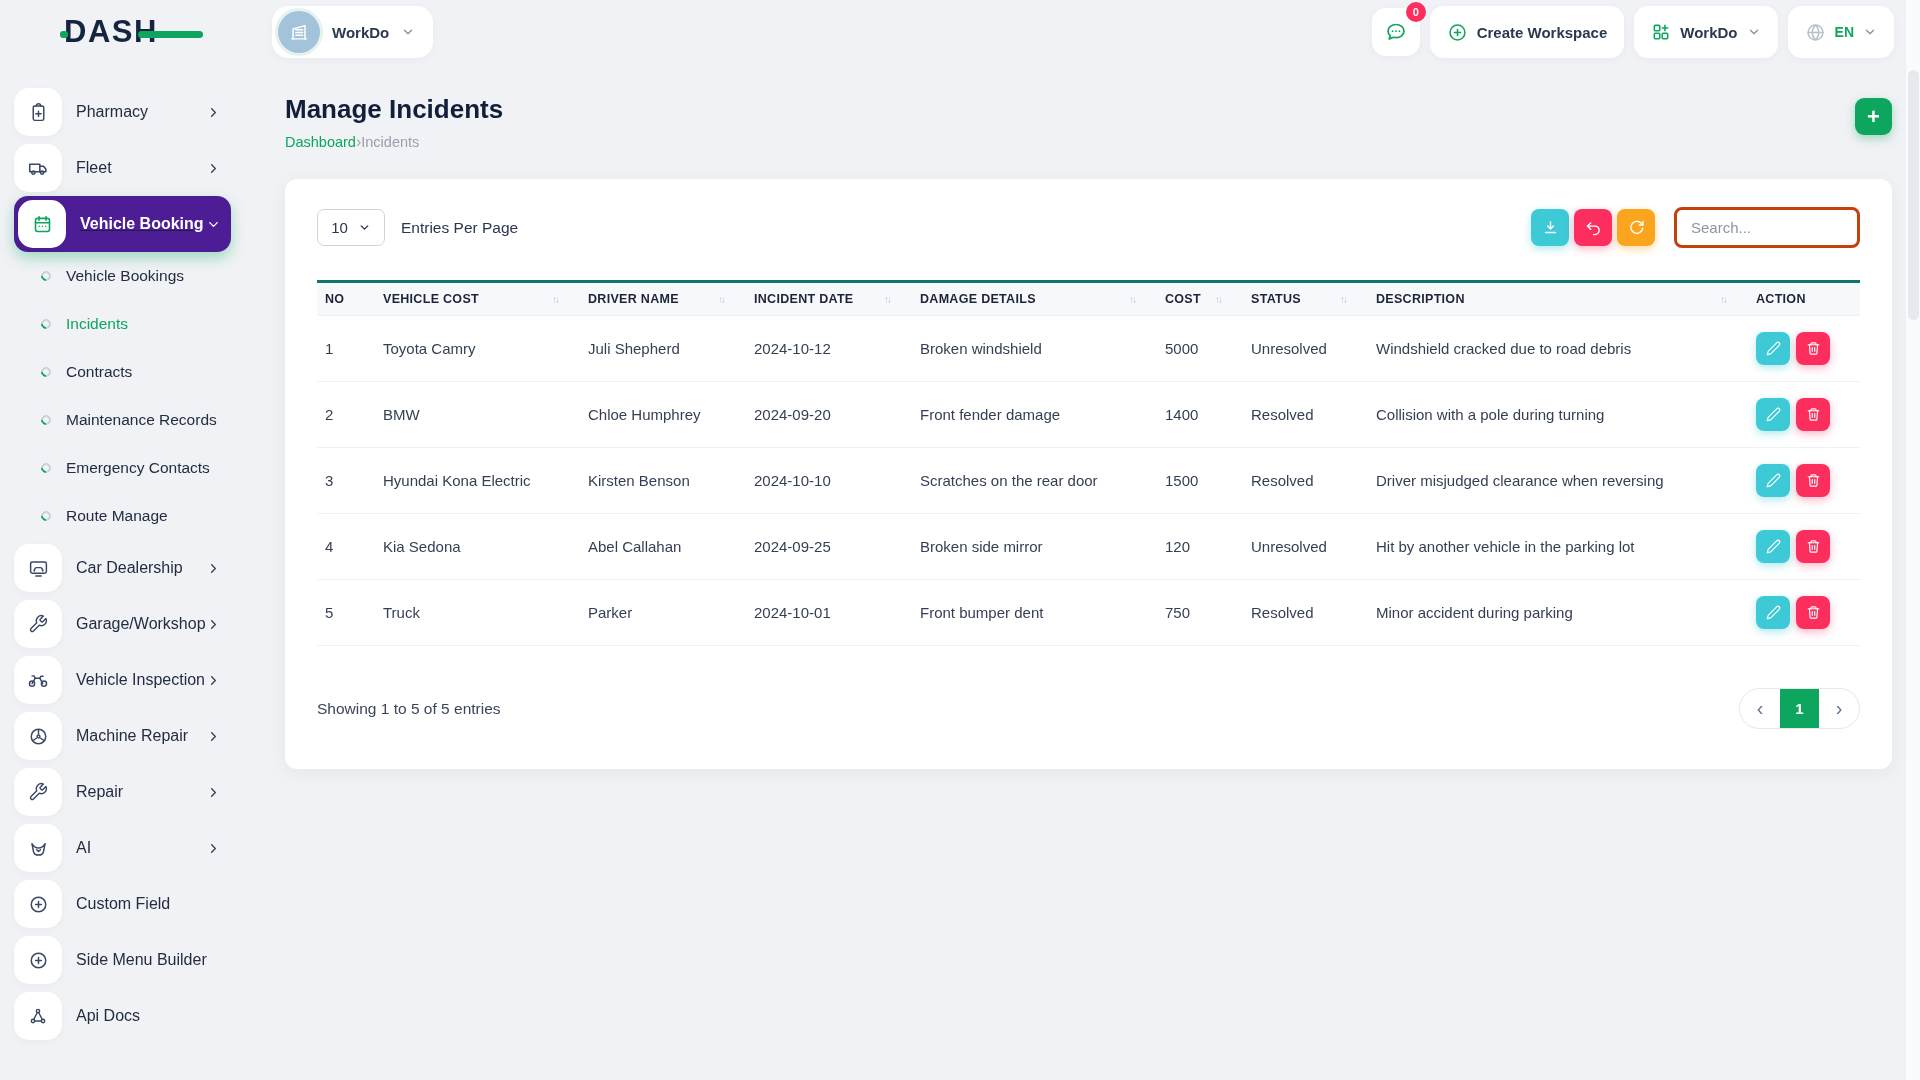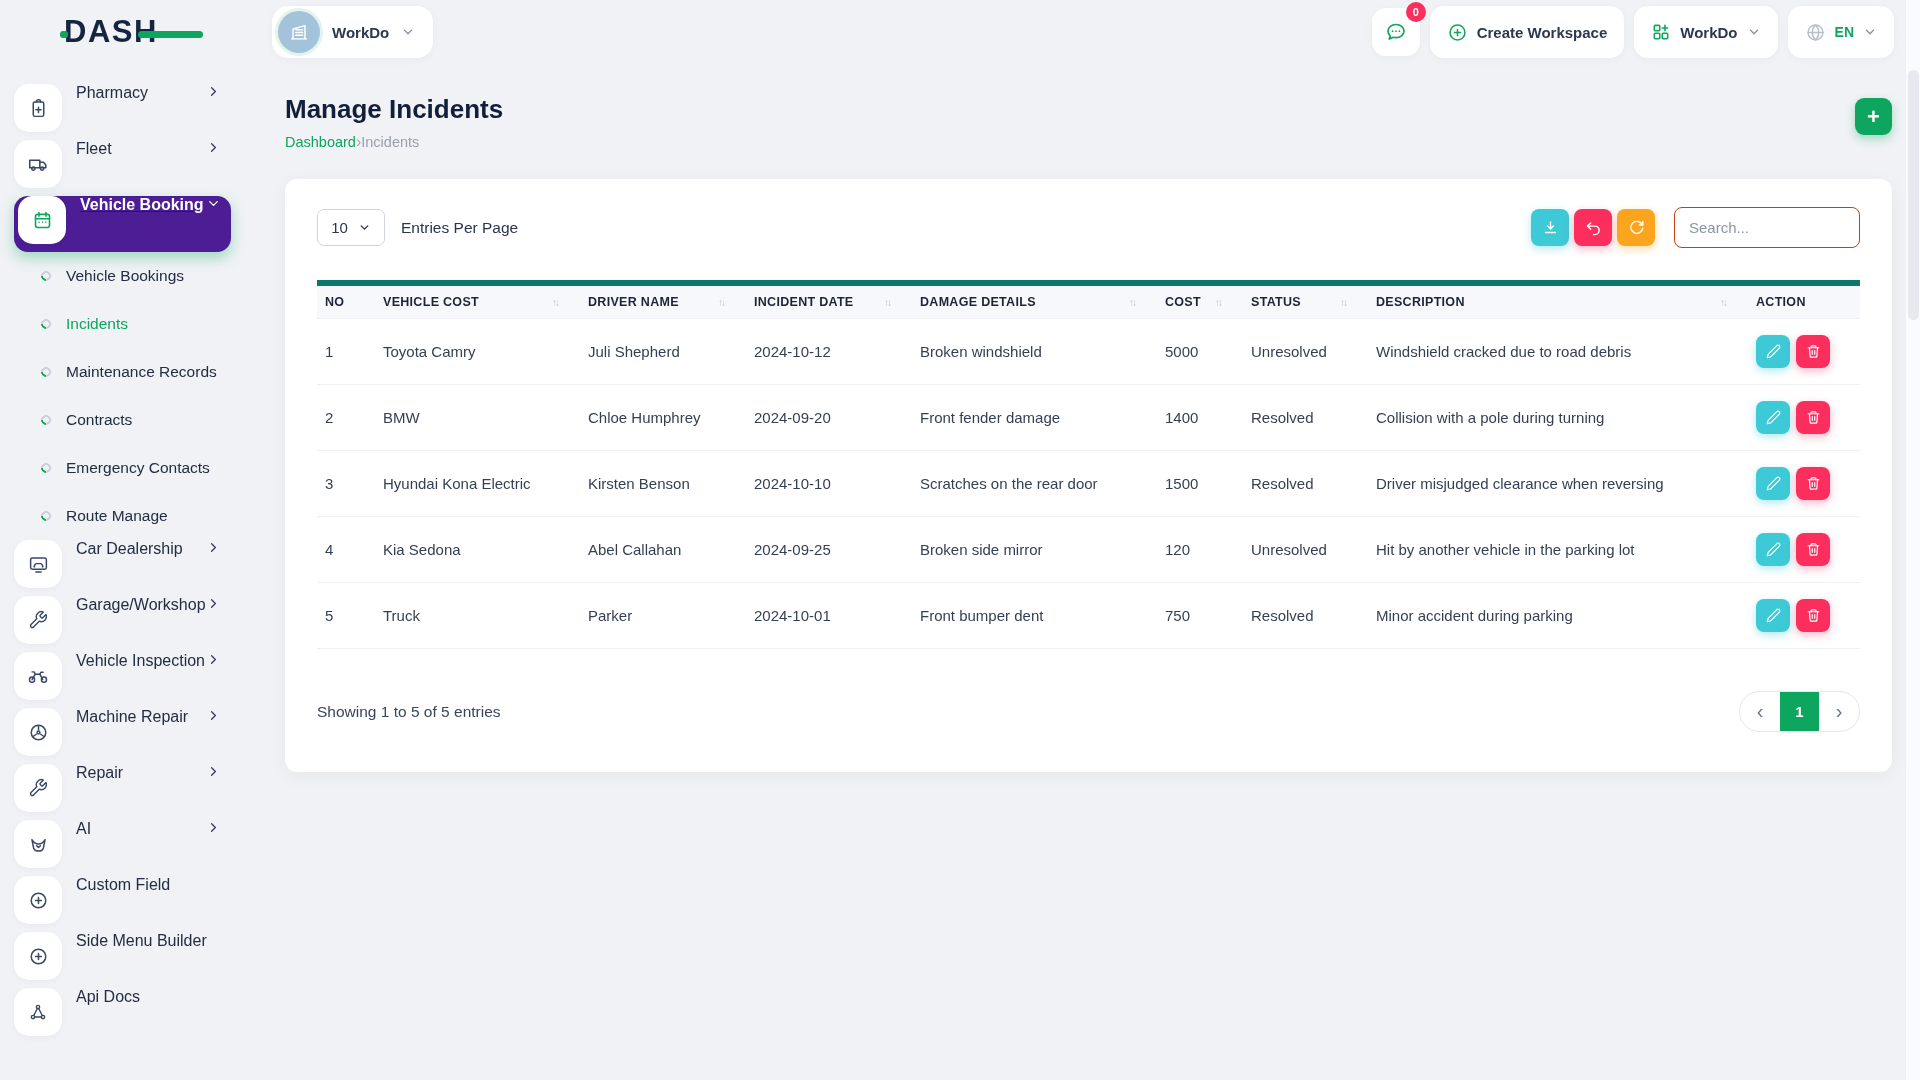--- a/index.html
+++ b/index.html
@@ -27,21 +27,21 @@
   .badge { position:absolute; top:-6px; right:-6px; min-width:20px; height:20px; border-radius:10px; background:#fc2e5e; color:#fff; font-size:11px; font-weight:700; display:flex; align-items:center; justify-content:center; padding:0 5px; }
   .pill { height:52px; background:#fff; border-radius:14px; display:flex; align-items:center; gap:9px; padding:0 17px; cursor:pointer; box-shadow:0 2px 8px rgba(40,60,90,.04); font-size:15px; font-weight:600; color:#2b3950; }
   .lang-label { color:#0ea55e; font-weight:700; font-size:14px; }
 
   
   .shell { display:flex; align-items:flex-start; }
   .sidebar { width:245px; flex:0 0 245px; padding:20px 14px 0 14px; height:1016px; overflow:hidden; }
   .content { flex:1; padding:30px 28px 0 40px; }
 
   
-  .nav-item { height:56px; display:flex; align-items:flex-start; border-radius:14px; cursor:pointer; }
+  .nav-item { height:56px; display:flex; align-items:center; border-radius:14px; cursor:pointer; }
   .nav-icon-box { width:48px; height:48px; background:#fff; border-radius:15px; display:flex; align-items:center; justify-content:center; color:#3a4765; margin-right:14px; box-shadow:0 2px 6px rgba(40,60,90,.04); flex:0 0 48px; }
   .nav-label { flex:1; font-size:16px; color:#232d42; }
   .nav-chevron { color:#39455c; margin-right:10px; }
   .nav-item.active { background:#4c1d95; box-shadow:0 6px 14px rgba(14,165,94,.35);text-decoration:underline; }
   .nav-item.active .nav-icon-box { color:#0ea55e; margin-left:4px; }
   .nav-item.active .nav-label { color:#fff; font-weight:700; }
   .nav-item.active .nav-chevron { color:#fff; }
   .nav-sub { height:48px; display:flex; align-items:center; gap:15px; padding-left:27px; cursor:pointer; }
   .sub-ring { width:10px; height:10px; border-radius:50%; border:2.5px solid #c9cedb; border-left-color:#0ea55e; transform:rotate(-45deg); flex:0 0 10px; }
   .nav-sub .nav-label { font-size:15.5px; }
@@ -59,26 +59,26 @@
   
   .card { margin-top:28px; background:#fff; border-radius:12px; padding:28px 32px 40px; min-height:547px; box-shadow:0 4px 20px rgba(46,65,88,.05); }
   .toolbar { display:flex; align-items:center; }
   .entries-select { width:68px; height:37px; border:1px solid #d0d5dd; border-radius:7px; display:flex; align-items:center; justify-content:center; gap:10px; font-size:15px; color:#2b3550; cursor:pointer; background:#fff; }
   .entries-label { margin-left:16px; font-size:15.5px; color:#2b3550; }
   .toolbar-right { margin-left:auto; display:flex; align-items:center; gap:5px; }
   .tool-btn { width:38px; height:37px; border-radius:8px; display:flex; align-items:center; justify-content:center; color:#fff; cursor:pointer; border:none; }
   .tool-btn.download { background:#3ec9d6; box-shadow:0 3px 8px rgba(62,201,214,.4); }
   .tool-btn.undo { background:#fc2e5e; box-shadow:0 3px 8px rgba(252,46,94,.35); }
   .tool-btn.refresh { background:#fba51f; box-shadow:0 3px 8px rgba(251,165,31,.4); }
-  .search-input { margin-left:14px; width:186px; height:41px; border:1px solid #c2410c; border-radius:8px; padding:0 14px; font-size:15px; color:#39455c; font-family:inherit; background:#fff; }
+  .search-input { margin-left:14px; width:186px; height:41px; border:3px solid #c2410c; border-radius:8px; padding:0 14px; font-size:15px; color:#39455c; font-family:inherit; background:#fff; }
   .search-input::placeholder { color:#8d95a5; }
 
   
   table { width:100%; border-collapse:collapse; margin-top:32px; }
-  thead th { background:#f7f8fb; border-top:6px solid #0f766e; border-bottom:1px solid #eef0f4; padding:9px 8px; text-align:left; }
+  thead th { background:#f7f8fb; border-top:3px solid #0f766e; border-bottom:1px solid #eef0f4; padding:9px 8px; text-align:left; }
   thead th .th-inner { display:flex; align-items:center; justify-content:space-between; font-size:12.5px; font-weight:700; letter-spacing:.3px; color:#1c2438; padding-right:14px; }
   .sort-glyph { font-size:10px; color:#b9bfcc; letter-spacing:-2px; white-space:nowrap; }
   tbody td { padding:16px 8px; font-size:15px; color:#353f54; border-bottom:1px solid #eef0f3; }
   .action-cell { display:flex; gap:6px; }
   .row-btn { width:34px; height:33px; border-radius:8px; border:none; display:flex; align-items:center; justify-content:center; color:#fff; cursor:pointer; }
   .row-btn.edit { background:#3ec9d6; box-shadow:0 3px 8px rgba(62,201,214,.4); }
   .row-btn.delete { background:#fc2e5e; box-shadow:0 3px 8px rgba(252,46,94,.35); }
 
   
   .card-footer { display:flex; align-items:center; margin-top:42px; }
@@ -209,25 +209,25 @@
     <div class="nav-sub">
       <span class="sub-ring"></span>
       <span class="nav-label">Vehicle Bookings</span>
     </div>
     <div class="nav-sub active">
       <span class="sub-ring"></span>
       <span class="nav-label">Incidents</span>
     </div>
     <div class="nav-sub">
       <span class="sub-ring"></span>
-      <span class="nav-label">Maintenance Records</span>
+      <span class="nav-label">Contracts</span>
     </div>
     <div class="nav-sub">
       <span class="sub-ring"></span>
-      <span class="nav-label">Contracts</span>
+      <span class="nav-label">Maintenance Records</span>
     </div>
     <div class="nav-sub">
       <span class="sub-ring"></span>
       <span class="nav-label">Emergency Contacts</span>
     </div>
     <div class="nav-sub">
       <span class="sub-ring"></span>
       <span class="nav-label">Route Manage</span>
     </div>
 

